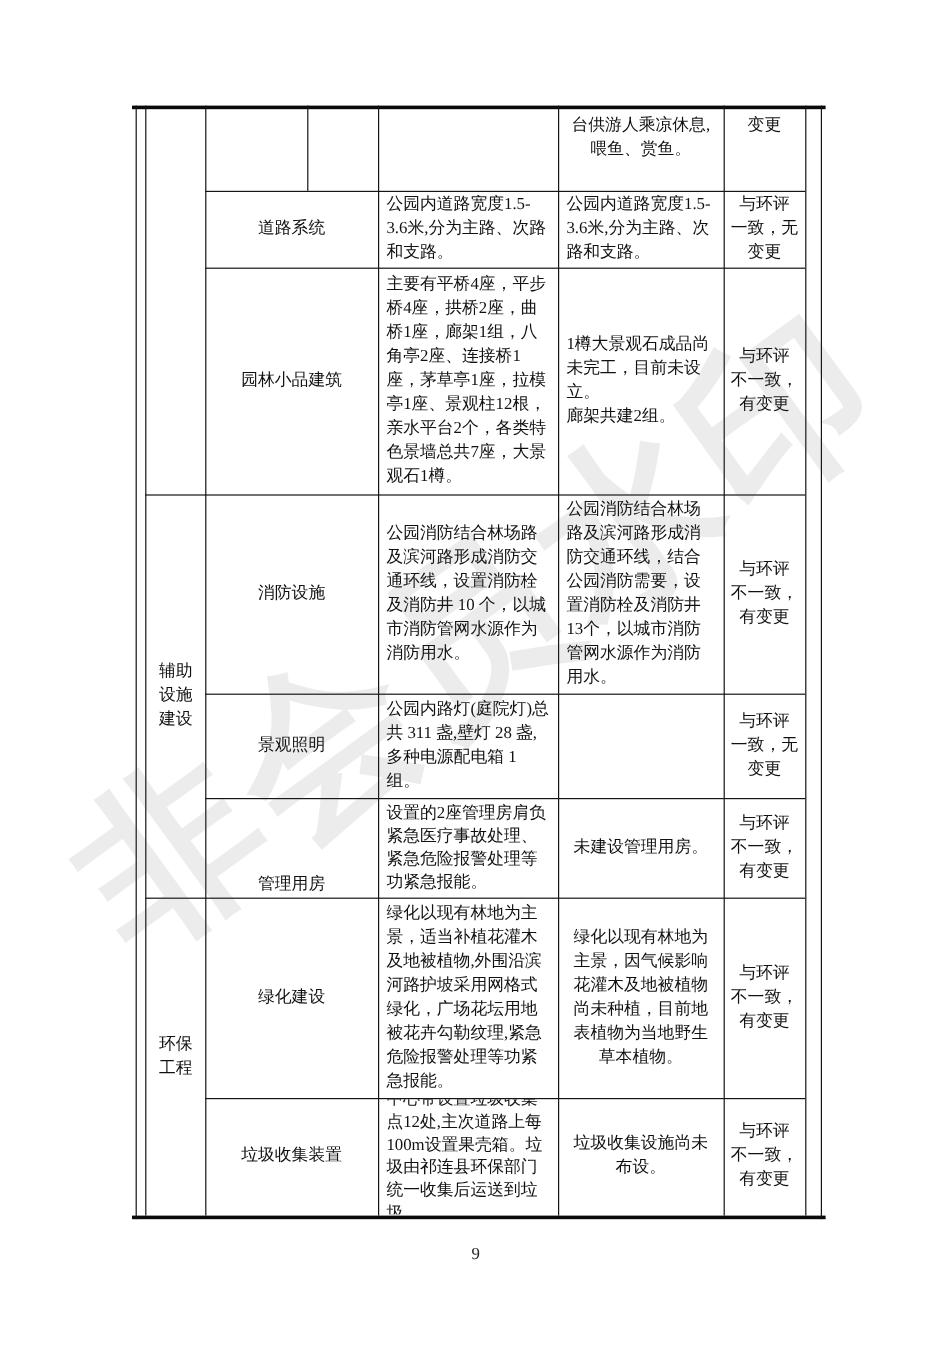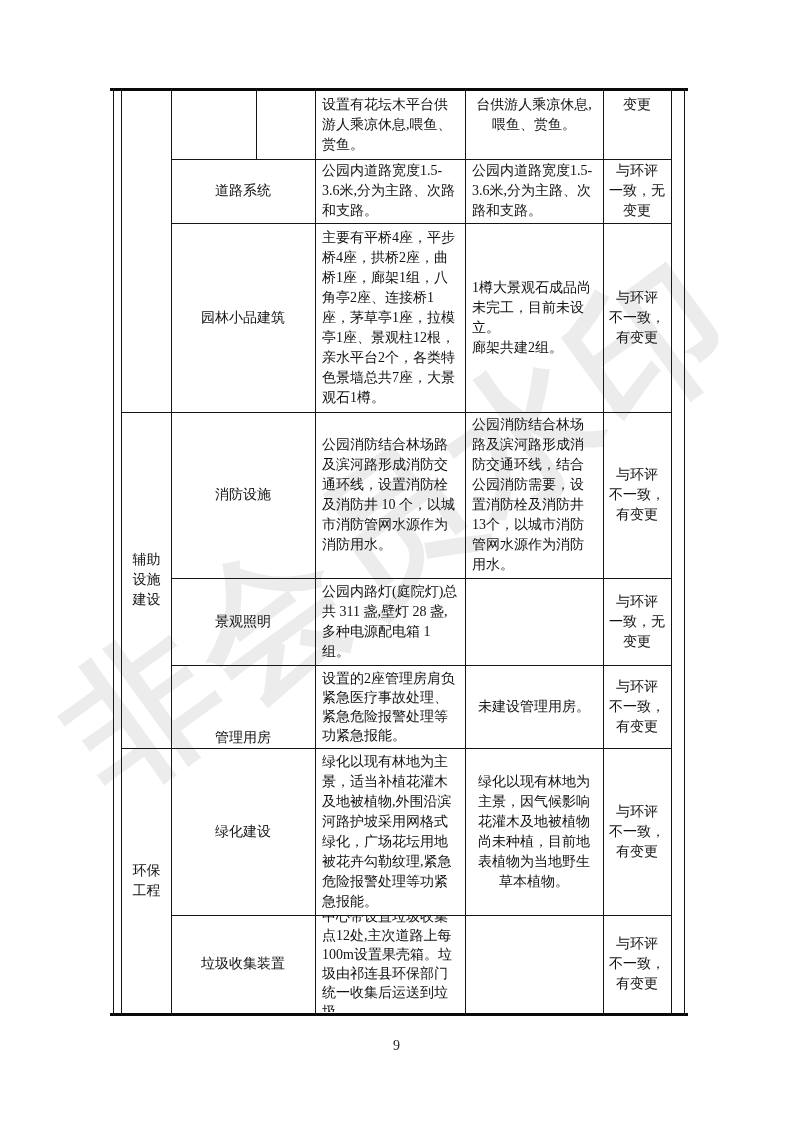--- a/index.html
+++ b/index.html
@@ -50,21 +50,20 @@
   <div class="hline" style="left:121px;top:748px;width:550px;"></div>
   <div class="hline" style="left:171px;top:915px;width:500px;"></div>
 
   <div class="cell tC cat" style="left:122px;top:749px;width:49px;height:263px;">
     <div class="txt">环保工程</div>
   </div>
   <div class="cell tC cat" style="left:122px;top:413px;width:49px;height:334px;">
     <div class="txt">辅助设施建设</div>
   </div>
 
-  <div class="cell tL pad vTop" style="left:316px;top:91px;width:148px;height:67px;">设置有花坛木平台供游人乘凉休息,喂鱼、赏鱼。</div>
   <div class="cell tC pad vTop" style="left:466px;top:91px;width:136px;height:67px;">台供游人乘凉休息,喂鱼、赏鱼。</div>
   <div class="cell tC vTop" style="left:604px;top:91px;width:66px;height:67px;">变更</div>
 
   <div class="cell tC" style="left:172px;top:160px;width:142px;height:62px;">道路系统</div>
   <div class="cell tL pad" style="left:316px;top:160px;width:148px;height:62px;">公园内道路宽度1.5-3.6米,分为主路、次路和支路。</div>
   <div class="cell tL pad" style="left:466px;top:160px;width:136px;height:62px;">公园内道路宽度1.5-3.6米,分为主路、次路和支路。</div>
   <div class="cell tC" style="left:604px;top:160px;width:66px;height:62px;">与环评
 一致，无
 变更</div>
 
@@ -98,19 +97,20 @@
 
   <div class="cell tC" style="left:172px;top:749px;width:142px;height:165px;">绿化建设</div>
   <div class="cell tL pad" style="left:316px;top:749px;width:148px;height:165px;">绿化以现有林地为主景，适当补植花灌木及地被植物,外围沿滨河路护坡采用网格式绿化，广场花坛用地被花卉勾勒纹理,紧急危险报警处理等功紧急报能。</div>
   <div class="cell tC pad" style="left:466px;top:749px;width:136px;height:165px;">绿化以现有林地为主景，因气候影响花灌木及地被植物尚未种植，目前地表植物为当地野生草本植物。</div>
   <div class="cell tC" style="left:604px;top:749px;width:66px;height:165px;">与环评
 不一致，
 有变更</div>
 
   <div class="cell tC" style="left:172px;top:916px;width:142px;height:96px;">垃圾收集装置</div>
   <div class="cell tL pad" style="left:316px;top:916px;width:148px;height:96px;line-height:19px;">中心带设置垃圾收集点12处,主次道路上每100m设置果壳箱。垃圾由祁连县环保部门统一收集后运送到垃圾</div>
+  <div class="cell tC pad" style="left:466px;top:916px;width:136px;height:96px;">垃圾收集设施尚未布设。</div>
   <div class="cell tC" style="left:604px;top:916px;width:66px;height:96px;">与环评
 不一致，
 有变更</div>
 
   <div class="pagenum">9</div>
 
 </div>
 
 </body></html>

